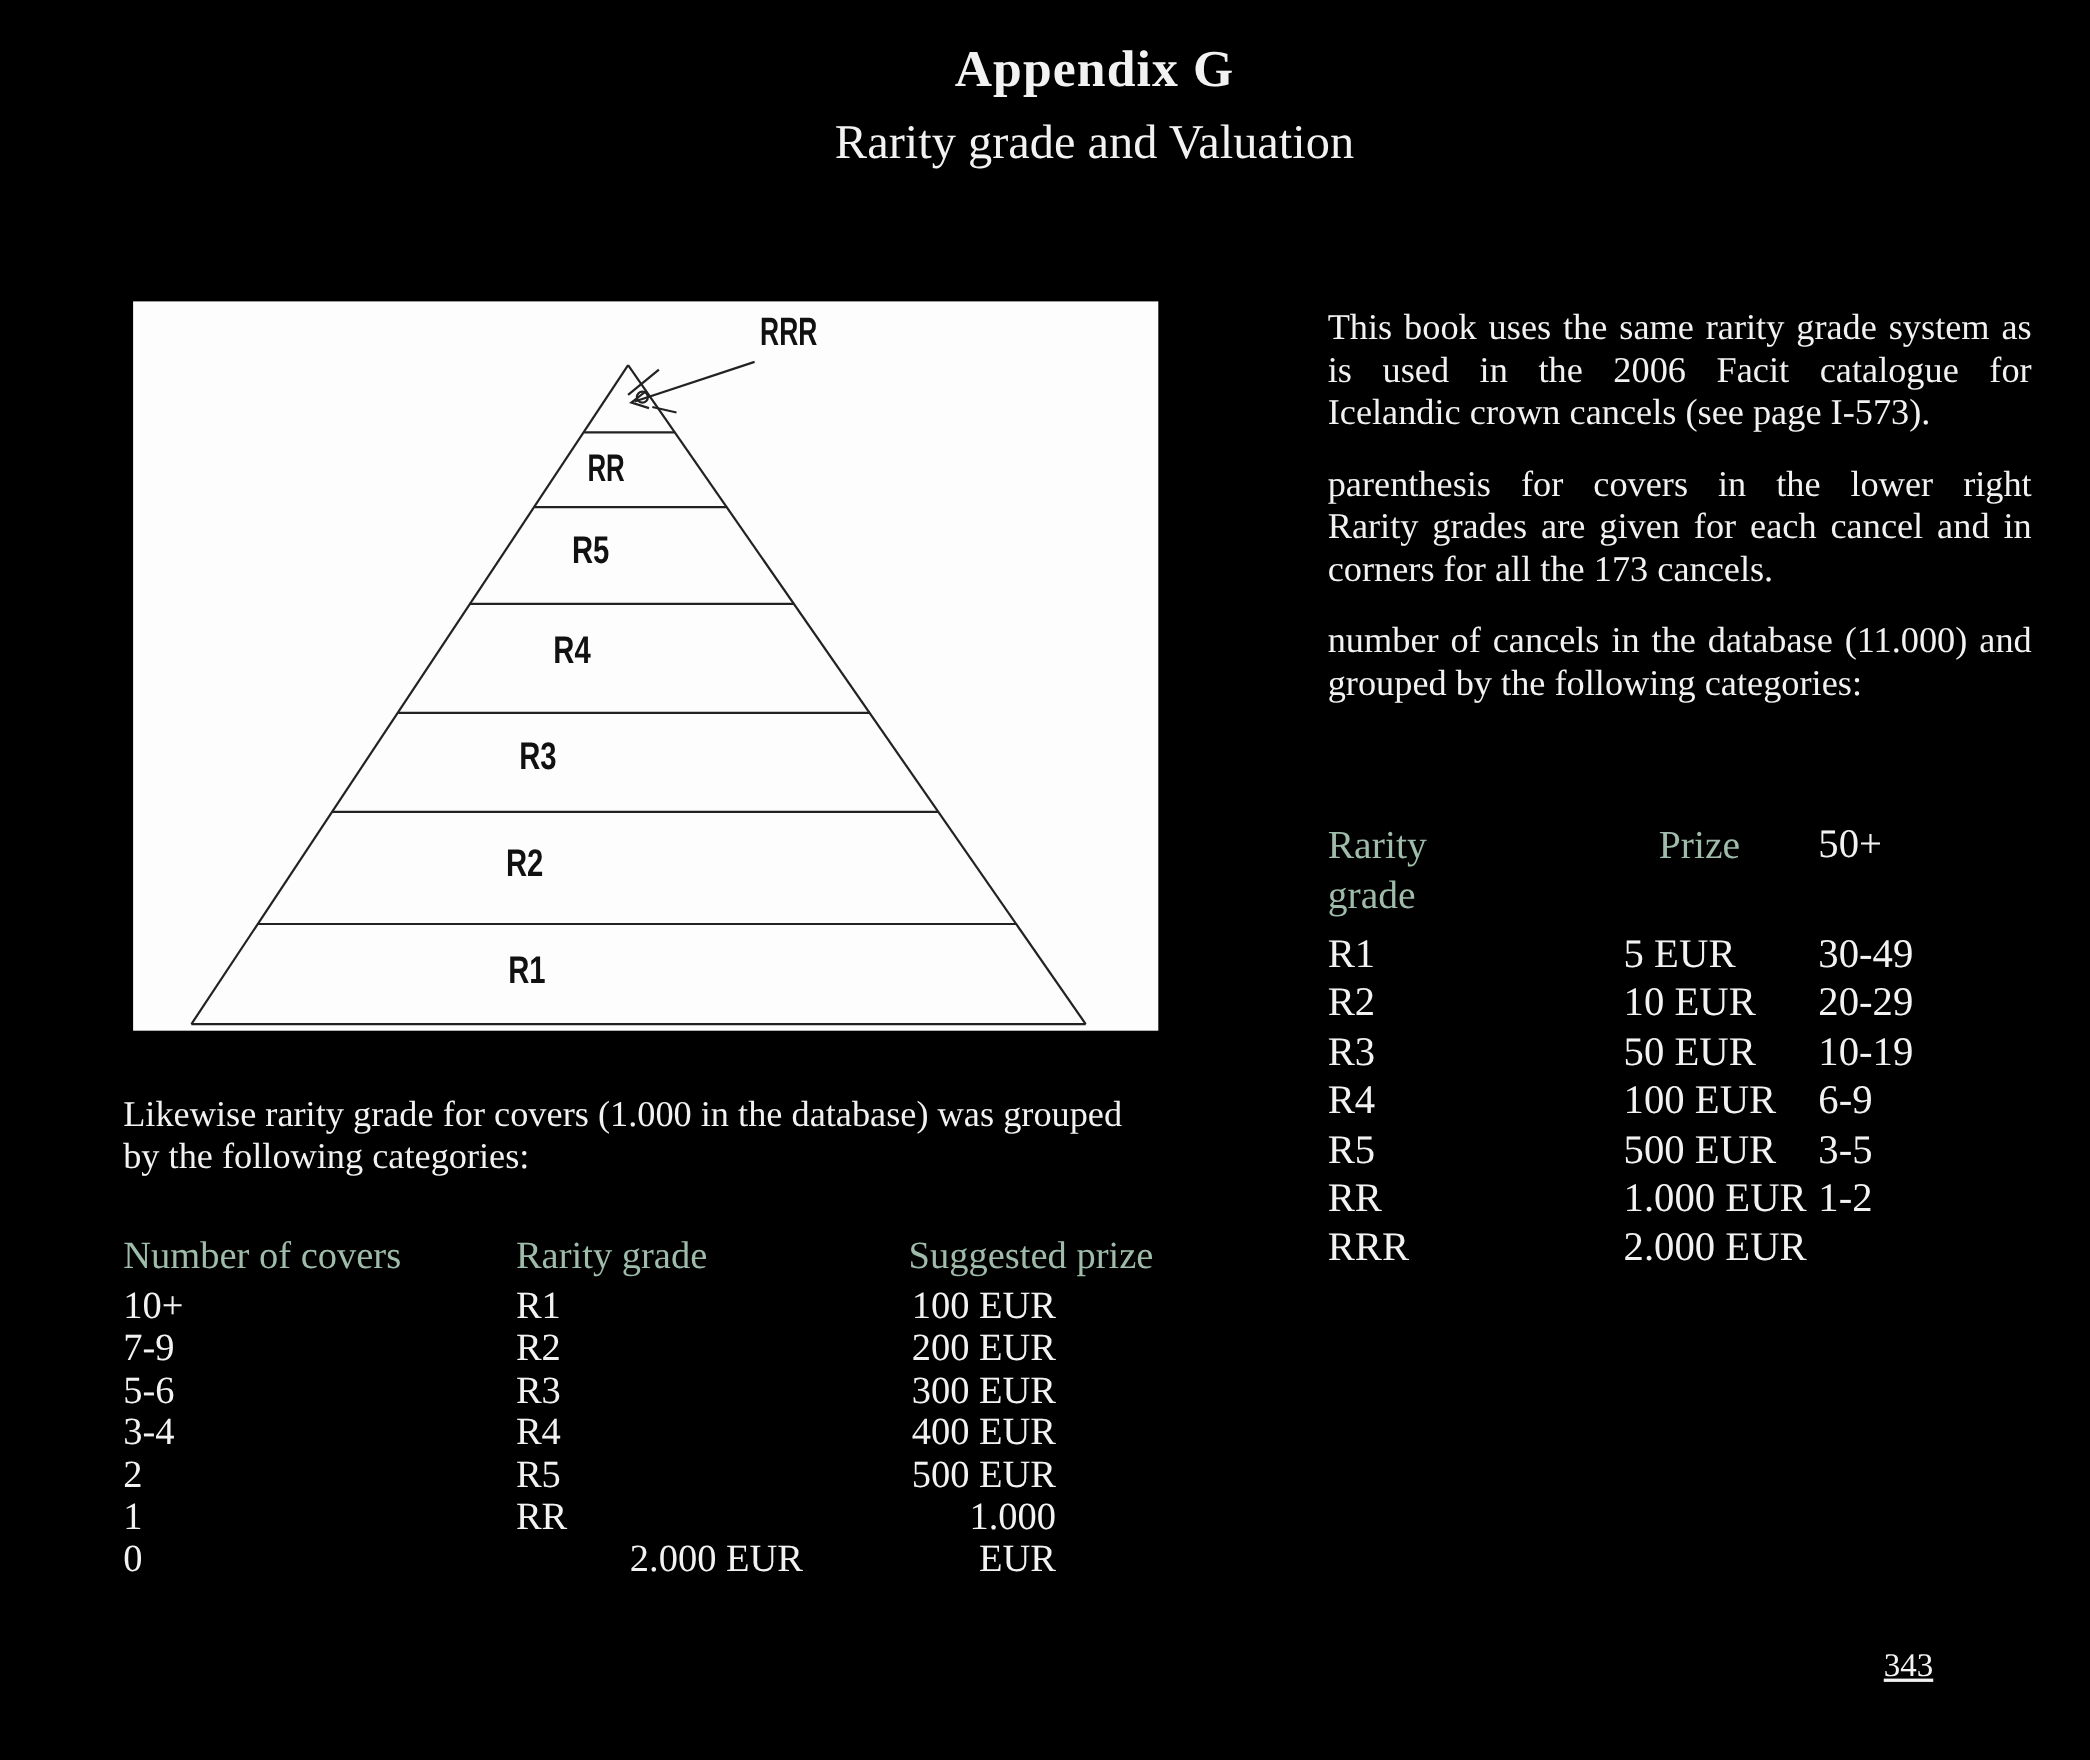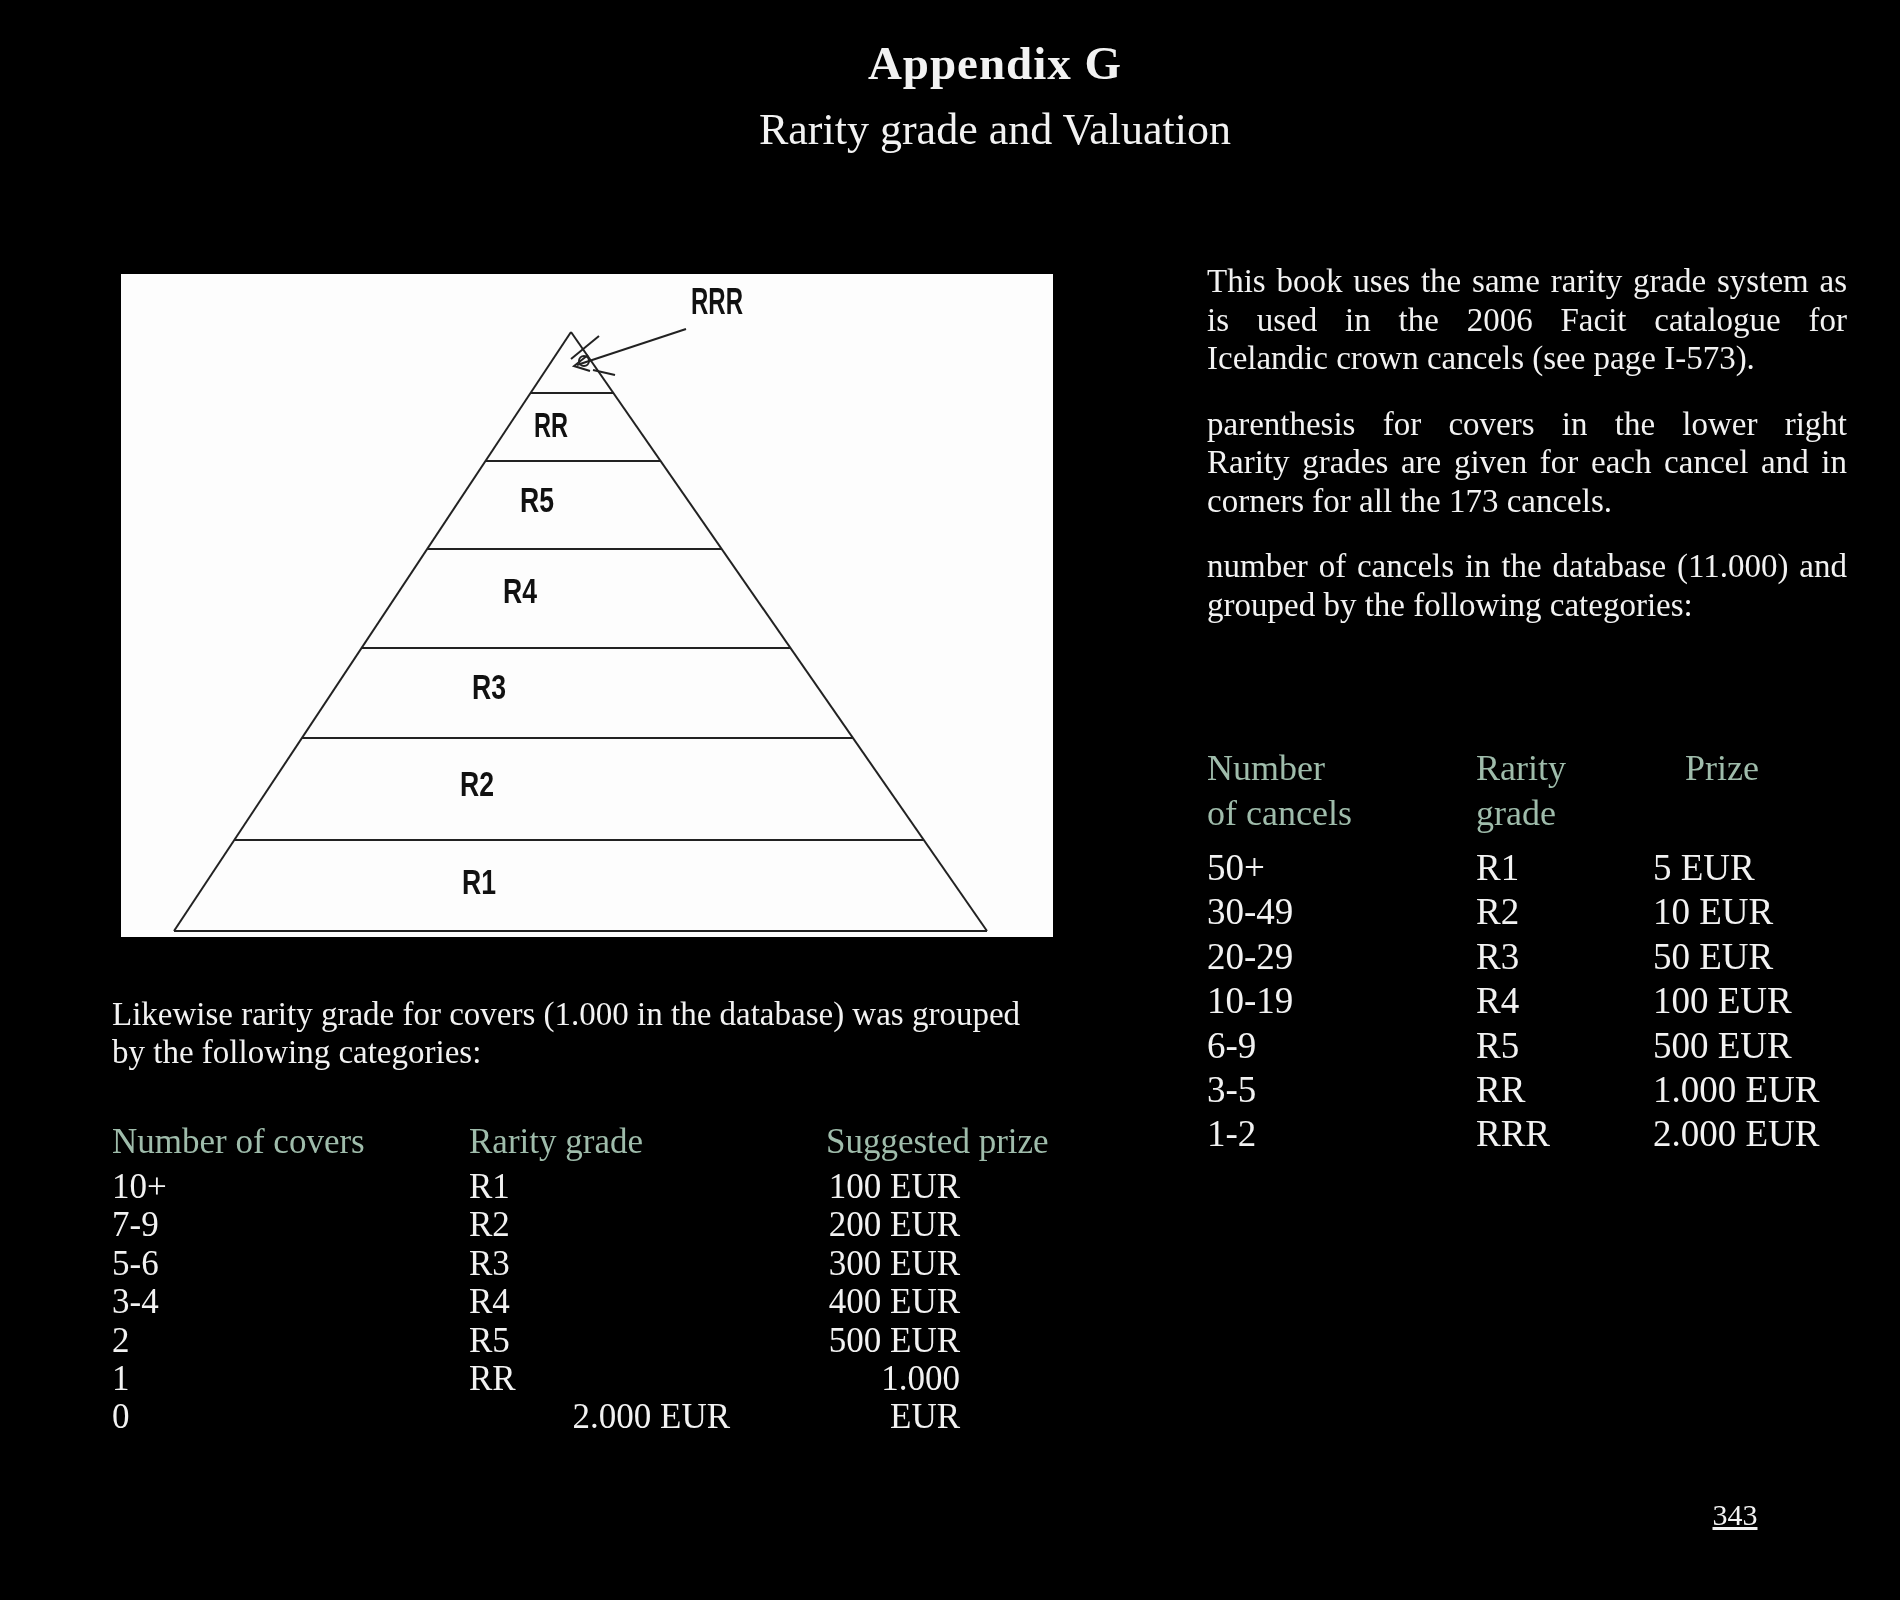--- a/index.html
+++ b/index.html
@@ -31,21 +31,21 @@
   .fig-line{stroke:var(--figure-ink);stroke-width:2;fill:none;}
   .fig-text{fill:#111;font-family:"Liberation Sans",sans-serif;font-weight:bold;}
   .left-intro{
     position:absolute;left:112px;top:995px;width:980px;
     font-size:33px;line-height:38px;
   }
   .right-col{
     position:absolute;left:1207px;top:262px;width:640px;
     font-size:33px;line-height:38.5px;
   }
-  .para{margin:0 0 27px 0;}
+  .para{margin:17px 0 27px 0;}
   .jl{text-align:justify;text-align-last:justify;}
   .ll{text-align:left;}
   .ghead{color:var(--header-green);}
   .covers-table{
     position:absolute;left:112px;top:1122px;
     display:grid;grid-template-columns:357px 357px 230px;
     grid-template-rows:46px;grid-auto-rows:38.4px;
     font-size:35px;
   }
   .covers-table .hcell{line-height:40px;}
@@ -119,24 +119,20 @@
       <div class="ll">corners for all the 173 cancels.</div>
     </div>
     <div class="para">
       <div class="jl">number of cancels in the database (11.000) and</div>
       <div class="ll">grouped by the following categories:</div>
     </div>
   </div>
 
   <div class="cancels-table">
     <div class="hcell ghead">
-      <div>Number</div>
-      <div>of cancels</div>
-    </div>
-    <div class="hcell ghead">
       <div>Rarity</div>
       <div>grade</div>
     </div>
     <div class="hcell ghead prize-h">
       <div>Prize</div>
     </div>
 
     <div class="cell">50+</div>
     <div class="cell">R1</div>
     <div class="cell">5 EUR</div>

